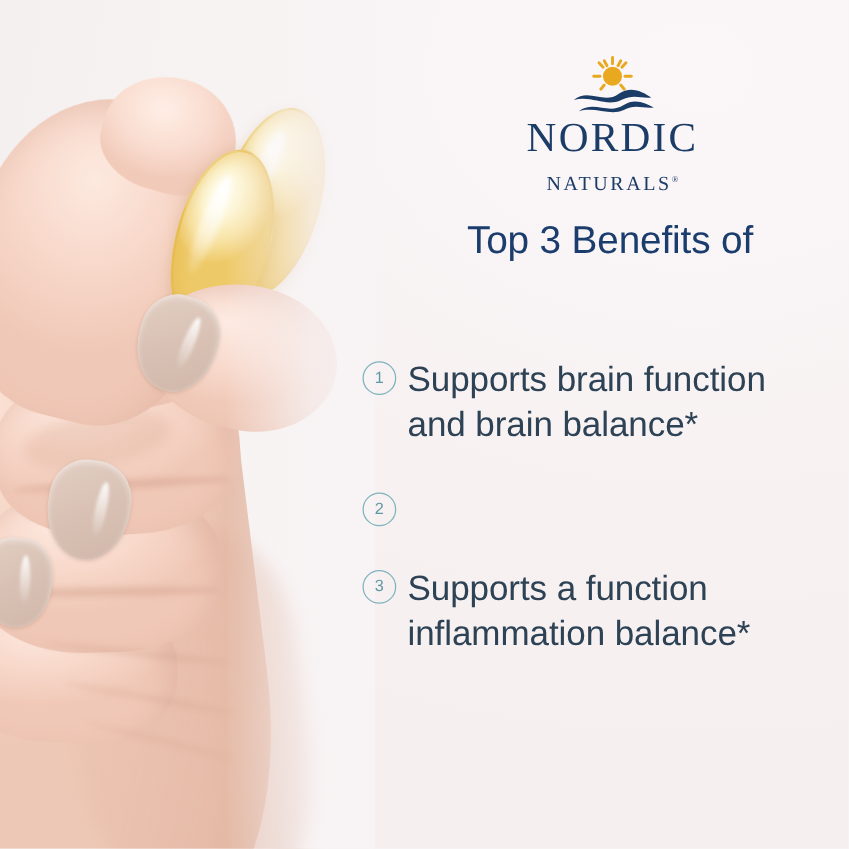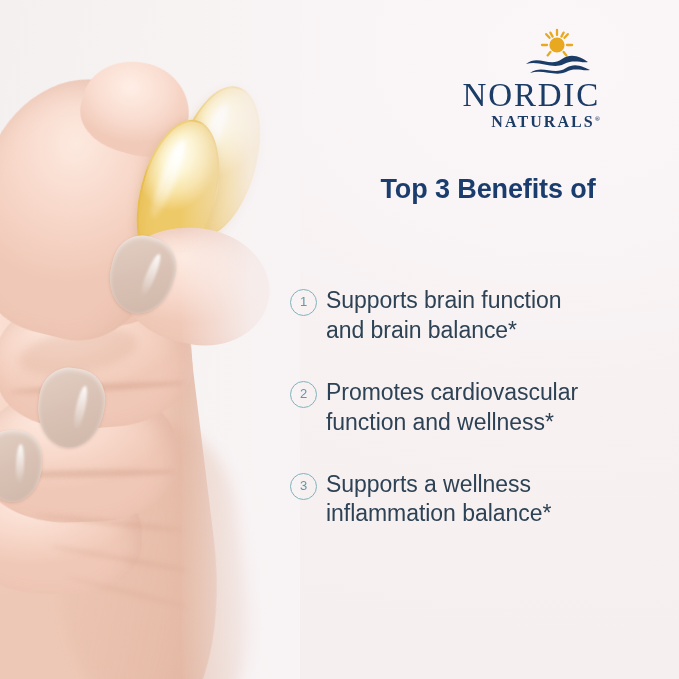--- a/index.html
+++ b/index.html
@@ -129,46 +129,46 @@
     box-shadow:inset -8px 6px 18px rgba(196,144,122,.26);
   }
 
   
   .photo-fade{position:absolute;right:0;top:0;width:120px;height:679px;
     background:linear-gradient(90deg, rgba(248,243,244,0) 0%, rgba(248,243,244,.82) 58%, #f8f3f4 100%);}
 
   
   .content{position:absolute;left:284px;top:0;width:395px;height:679px;}
 
-  .logo{position:absolute;left:96px;top:28px;width:220px;text-align:right;}
+  .logo{position:absolute;left:96px;top:44px;width:220px;text-align:center;}
   .mark{height:50px;position:relative;}
   .wordmark{
     font-family:"Liberation Serif", serif;
     color:#1c3c68;letter-spacing:.055em;line-height:1;
   }
   .wm-1{font-size:33px;font-weight:400;margin-top:1px;}
-  .wm-2{font-size:16px;font-weight:700;letter-spacing:.13em;margin-top:2px;}
+  .wm-2{font-size:16px;font-weight:400;letter-spacing:.13em;margin-top:12px;}
   .wm-2 sup{font-size:7px;vertical-align:super;letter-spacing:0;}
 
   .heading{
     position:absolute;left:14px;top:172px;width:380px;
-    font-size:27px;font-weight:700;color:#1b3d6e;
+    font-size:31px;font-weight:400;color:#1b3d6e;
     line-height:1.26;letter-spacing:-.004em;text-align:center;
   }
 
   .benefits{position:absolute;left:6px;top:286px;width:390px;}
   .benefit{display:flex;align-items:flex-start;margin-bottom:32px;}
   .badge{
     flex:0 0 auto;width:25px;height:25px;border-radius:50%;
     border:1.4px solid #7fb4bd;color:#5f98a6;
     font-size:13px;line-height:23px;text-align:center;
     margin-top:3px;margin-right:9px;font-weight:400;
   }
   .btext{
-    font-size:23px;color:#2d4254;line-height:1.30;font-weight:400;
+    font-size:28px;color:#2d4254;line-height:1.30;font-weight:400;
     letter-spacing:-.002em;
   }
 </style>
 </head>
 <body>
 
 <div id="stage">
 
   <div class="photo">
     <div class="photo-bg"></div>
@@ -254,29 +254,25 @@
       <div class="benefit">
         <div class="badge">1</div>
         <div class="btext">
           <div>Supports brain function</div>
           <div>and brain balance*</div>
         </div>
       </div>
 
       <div class="benefit">
         <div class="badge">2</div>
-        <div class="btext">
-          <div>Promotes cardiovascular</div>
-          <div>function and wellness*</div>
-        </div>
       </div>
 
       <div class="benefit">
         <div class="badge">3</div>
         <div class="btext">
-          <div>Supports a wellness</div>
+          <div>Supports a function</div>
           <div>inflammation balance*</div>
         </div>
       </div>
 
     </div>
   </div>
 </div>
 
 </body></html>

